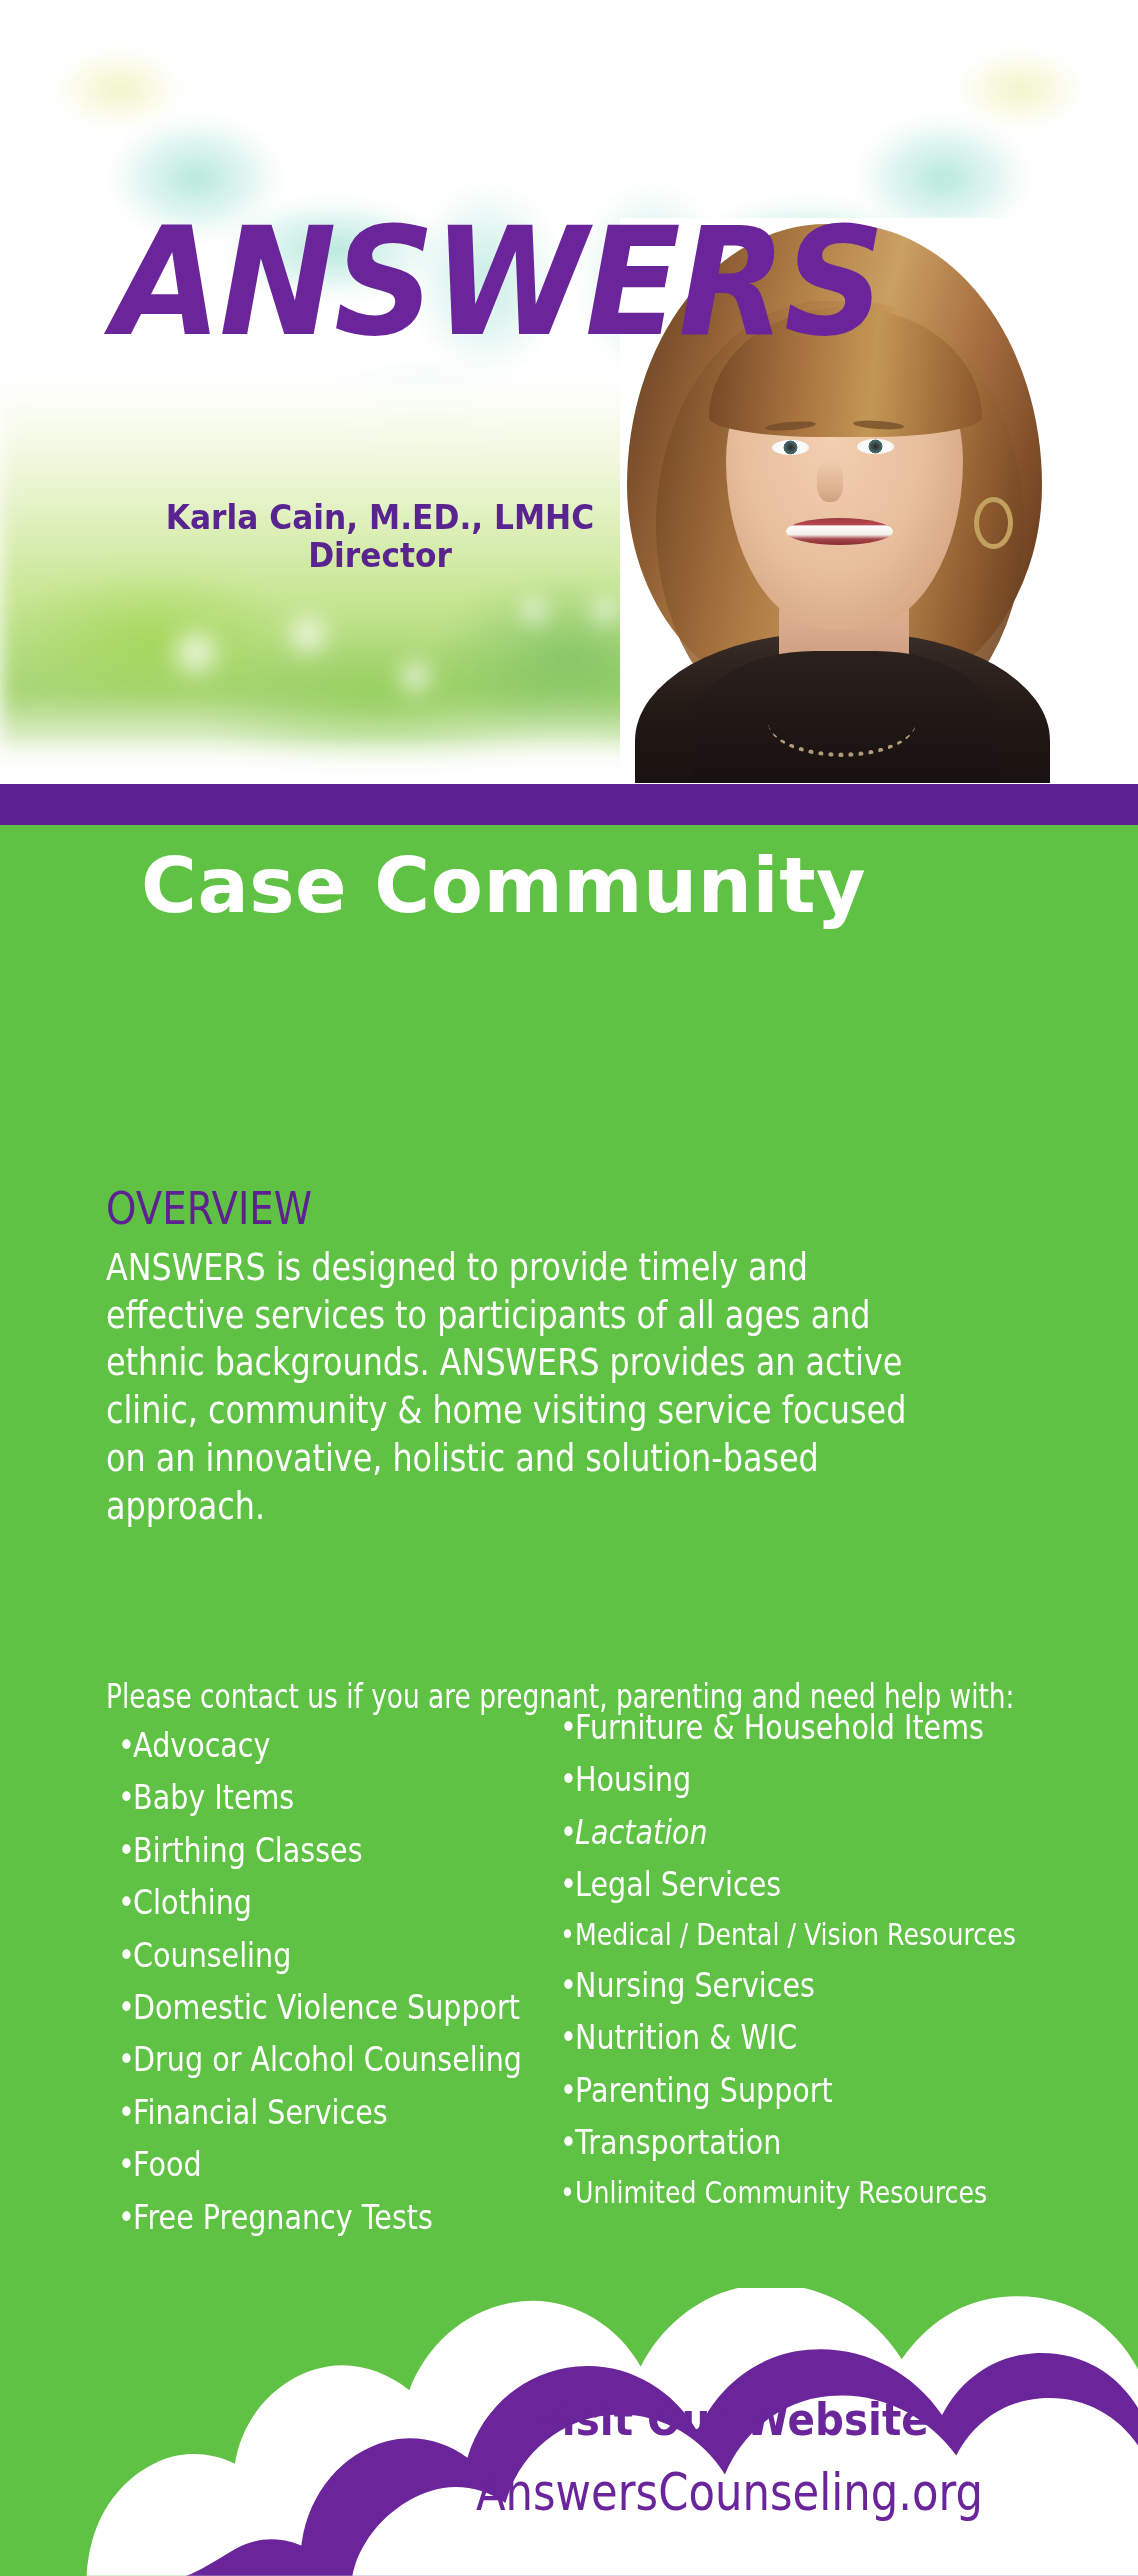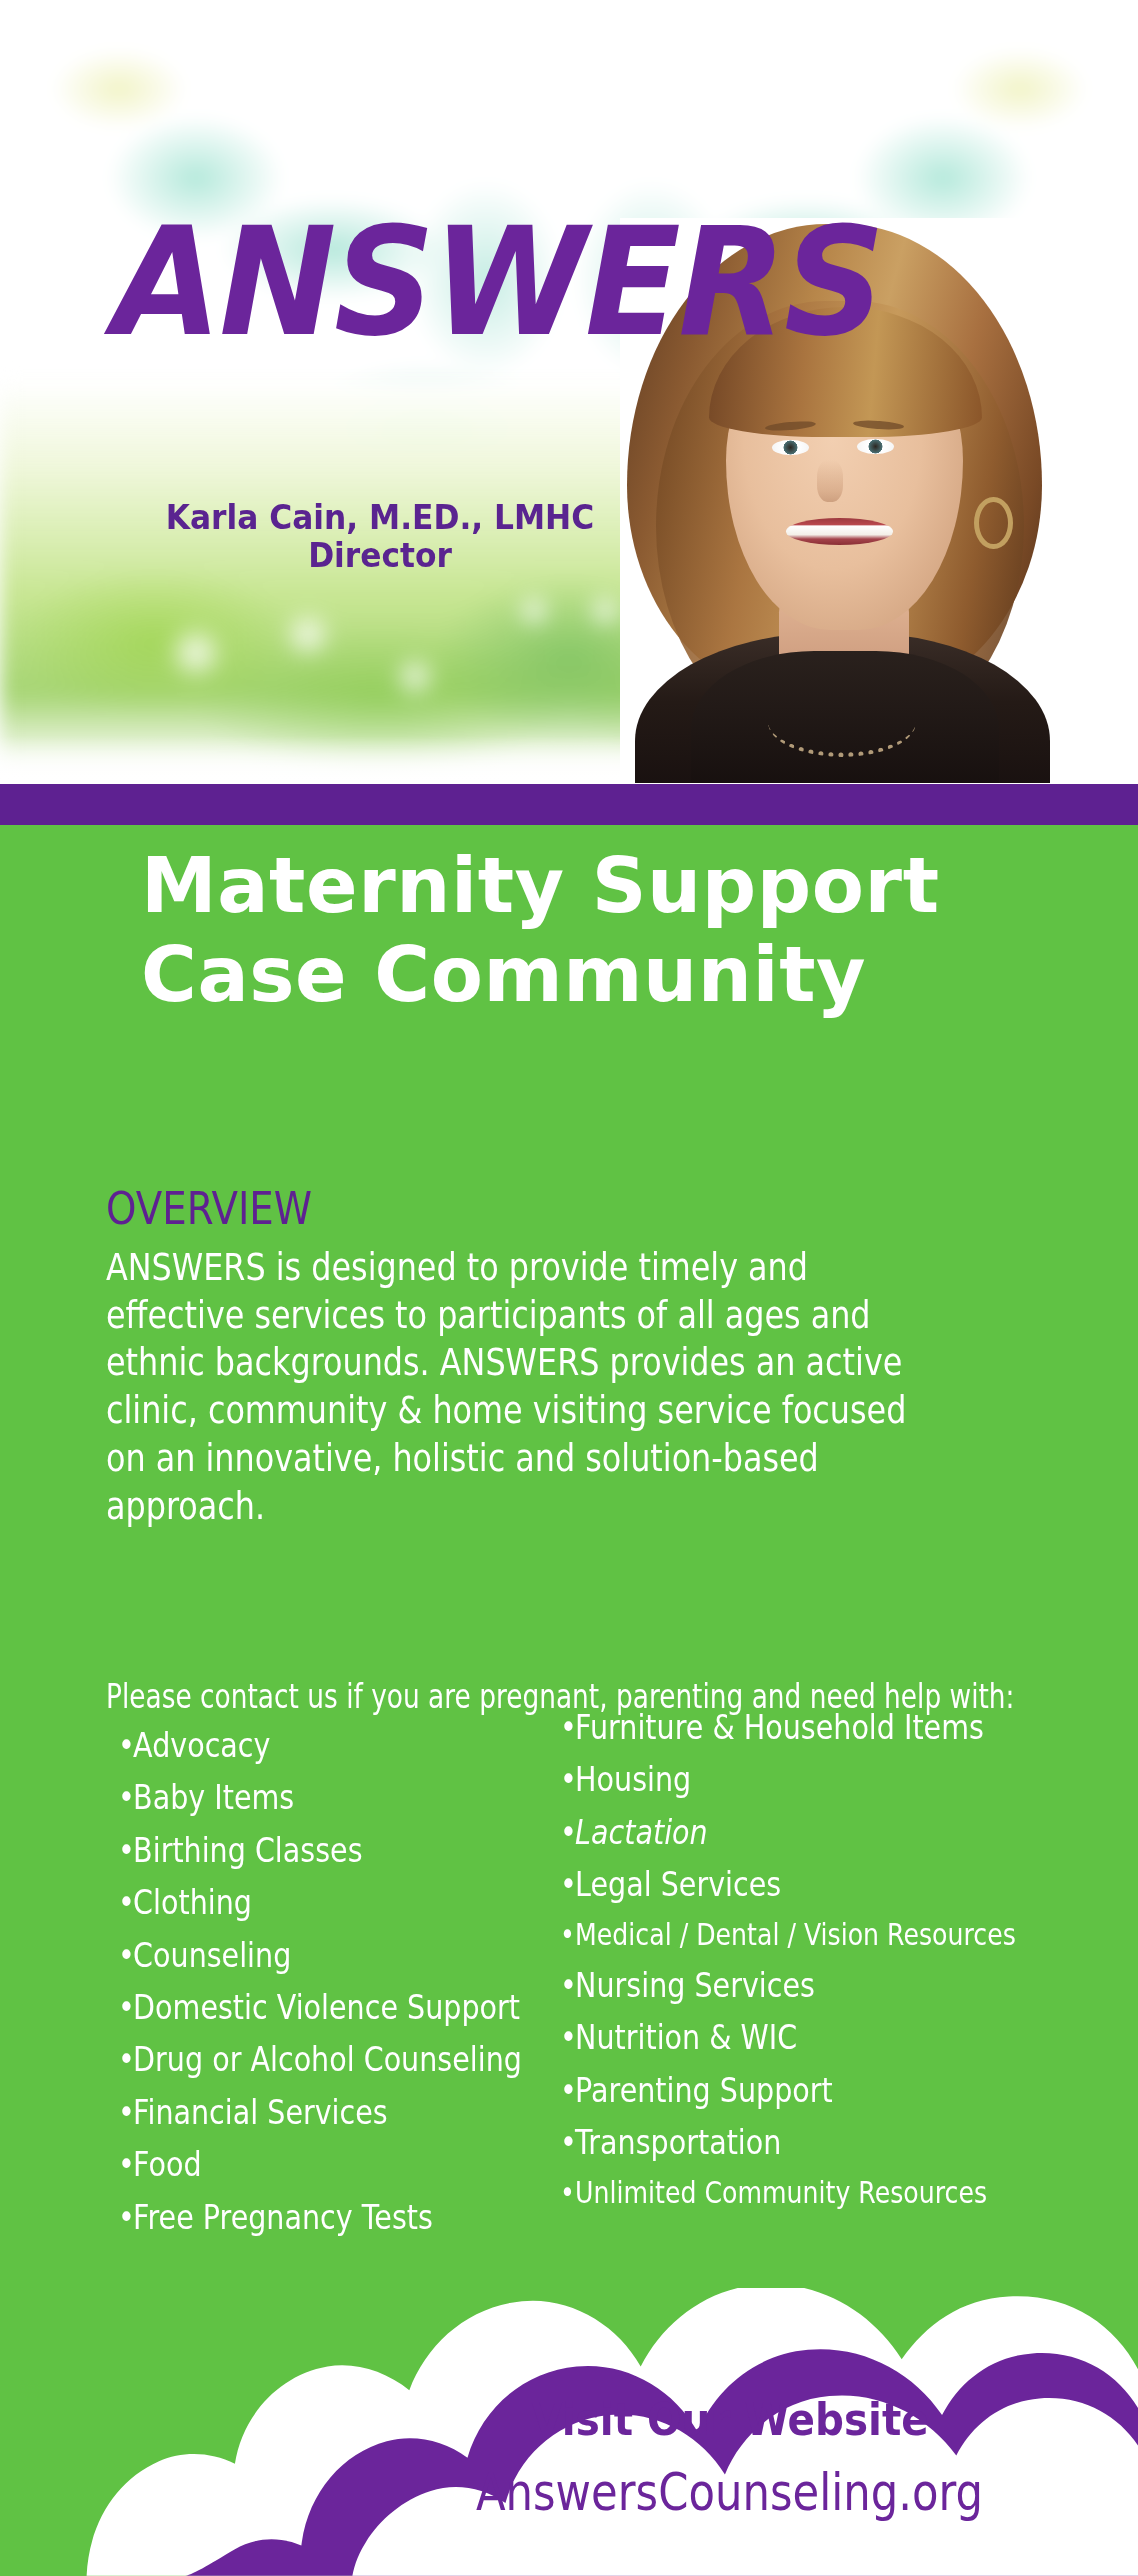--- a/index.html
+++ b/index.html
@@ -275,21 +275,20 @@
       <div class="nm">Karla Cain, M.ED., LMHC</div>
       <div class="nm">Director</div>
     </div>
   </div>
 
   <div id="divider"></div>
 
   <div id="body-green"></div>
 
   <div class="main-title">
-    <div>Maternity Support</div>
     <div>Case Community</div>
   </div>
 
   <div class="overview-head">OVERVIEW</div>
   <div class="overview-body">ANSWERS is designed to provide timely and effective services to participants of all ages and ethnic backgrounds. ANSWERS provides an active clinic, community &amp; home visiting service focused on an innovative, holistic and solution-based approach.</div>
 
   <div class="contact-line">Please contact us if you are pregnant, parenting and need help with:</div>
 
   <ul class="svc-col left">
     <li><span class="bul">•</span><span>Advocacy</span></li>

